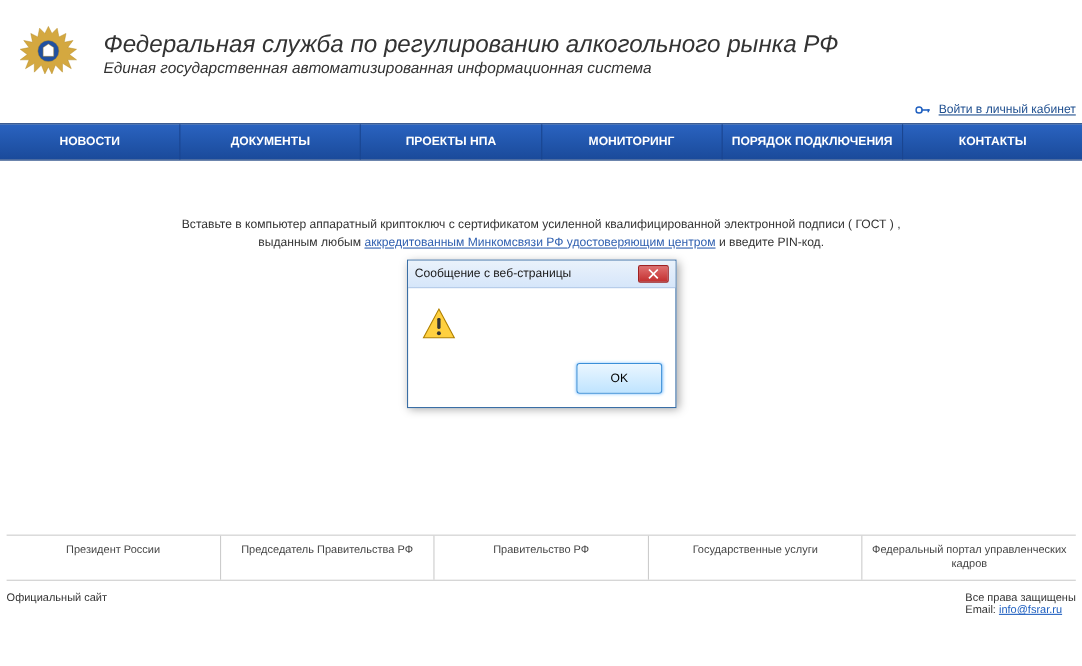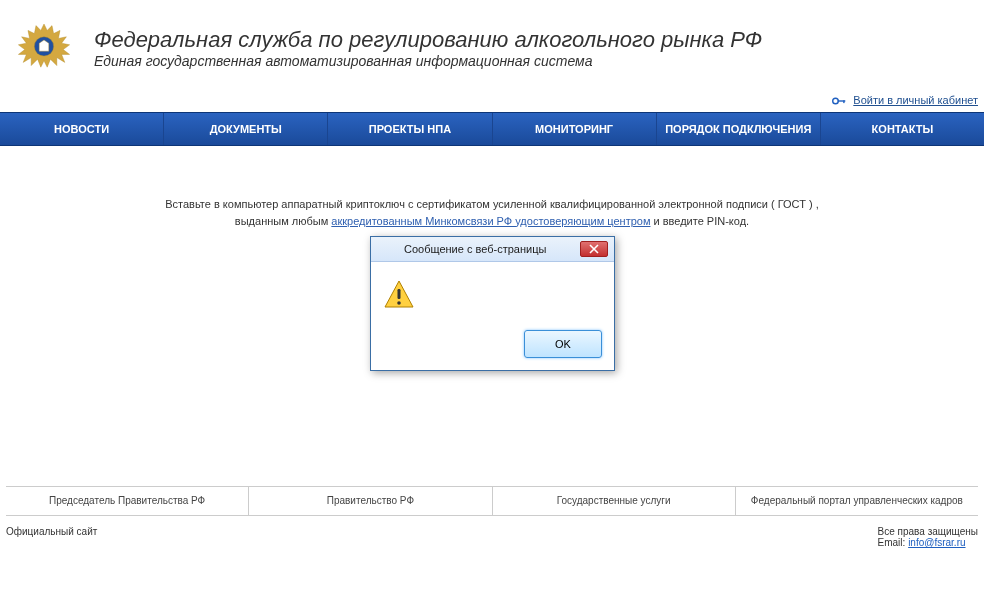--- a/index.html
+++ b/index.html
@@ -22,21 +22,21 @@
   .pin-clear { border: 1px solid #888; height: 18px; width: 18px; font-size: 10px; background: #eee; cursor: pointer; vertical-align: middle; }
   .pin-note { font-style: italic; font-size: 11px; margin-top: 4px; }
   .footer-links { display: flex; border-top: 1px solid #ccc; border-bottom: 1px solid #ccc; margin: 0 6px; }
   .footer-link { flex: 1; text-align: center; padding: 8px 4px; font-size: 10px; color: #444; border-right: 1px solid #ccc; cursor: pointer; line-height: 1.2; }
   .footer-link:last-child { border-right: none; }
   .bottom { display: flex; justify-content: space-between; padding: 10px 6px; font-size: 10px; }
   .bottom a { color: #2060c0; }
   
   .dialog { position: absolute; left: 370px; top: 236px; width: 245px; background: #fff; border: 1px solid #3a6ea5; box-shadow: 2px 2px 8px rgba(0,0,0,0.35); font-family: "Segoe UI", Tahoma, sans-serif; font-size: 11px; }
   .dlg-title { background: linear-gradient(#eaf2fb, #d6e6fa); padding: 4px 6px; display: flex; align-items: center; justify-content: space-between; border-bottom: 1px solid #b0c8e8; }
-  .dlg-title-text { color: #1a1a1a; margin-left: 27px; }
+  .dlg-title-text { color: #1a1a1a; }
   .dlg-close { width: 28px; height: 16px; background: linear-gradient(#e07070,#c33030); border: 1px solid #a02020; border-radius: 2px; display: flex; align-items: center; justify-content: center; cursor: pointer; }
   .dlg-close svg { width: 10px; height: 10px; }
   .dlg-body { display: flex; padding: 16px 12px 12px 12px; gap: 12px; align-items: flex-start; }
   .warn-icon { width: 32px; height: 32px; flex-shrink: 0; }
   .dlg-msg { font-size: 11px; line-height: 1.4; }
   .dlg-foot { text-align: right; padding: 8px 12px 12px 0; }
   .dlg-ok { width: 78px; height: 28px; background: linear-gradient(#eaf6ff,#bfe4ff); border: 1px solid #3a8fd8; border-radius: 3px; font-size: 11px; cursor: pointer; box-shadow: 0 0 3px #7ec0ff; }
 </style>
 </head>
 <body>
@@ -80,20 +80,21 @@
   </div>
   <div class="pin-row">
     <span>Введите</span>
     <input class="pin-input" type="password" style="">
     <button class="pin-clear">x</button>
   </div>
   <div class="pin-note">( PIN-код выдае                                                                                               ронной подписи. )</div>
 </div>
 
 <div class="footer-links">
+  <div class="footer-link">Президент России</div>
   <div class="footer-link">Председатель
 Правительства РФ</div>
   <div class="footer-link">Правительство РФ</div>
   <div class="footer-link">Государственные услуги</div>
   <div class="footer-link">Федеральный портал
 управленческих кадров</div>
 </div>
 
 <div class="bottom">
   <div>

